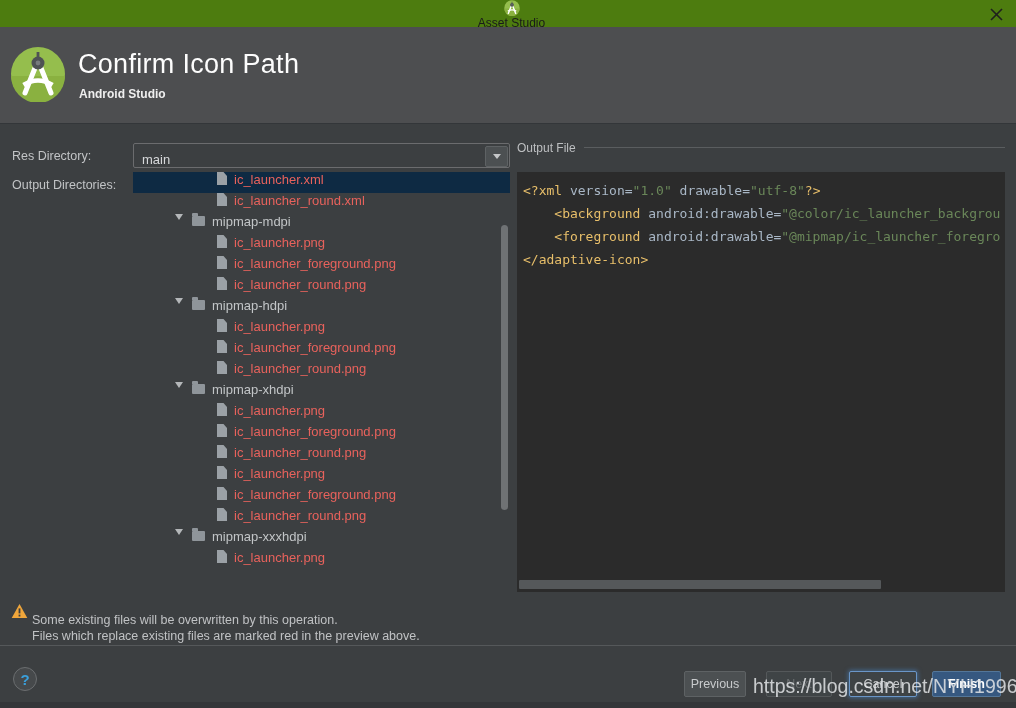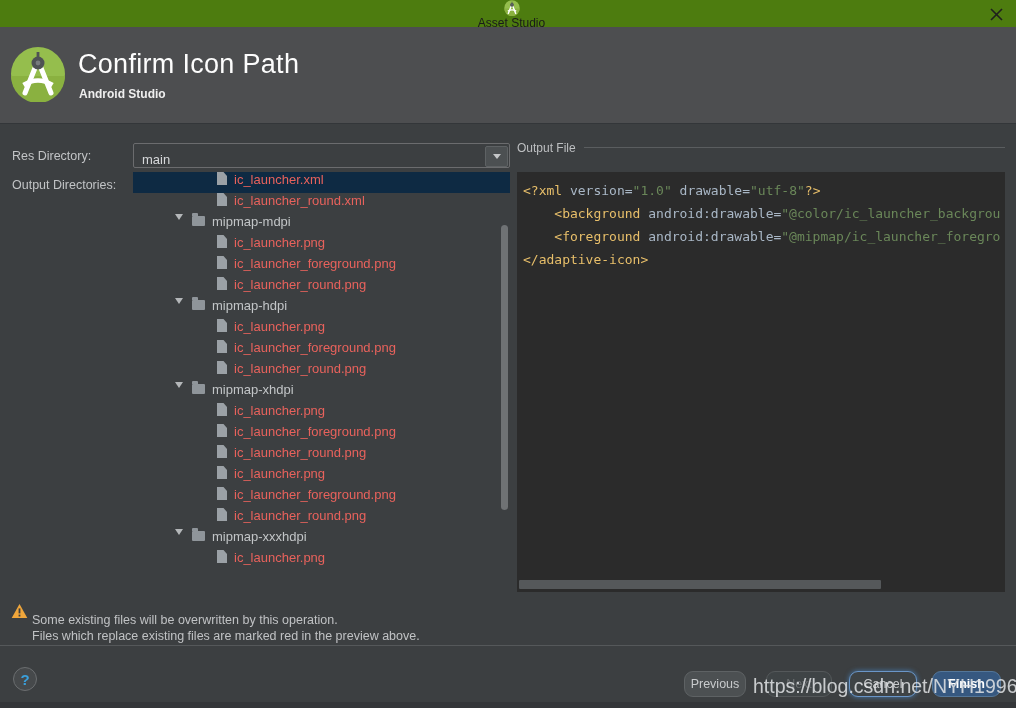--- a/index.html
+++ b/index.html
@@ -59,21 +59,21 @@
 
   
   .warnbar { position:absolute; left:0; top:594px; width:100%; height:51px; background:#3C3F41; }
   .warn-icon { position:absolute; left:11px; top:9px; width:17px; height:16px; }
   .warn-icon svg { width:17px; height:16px; }
   .warn-text { position:absolute; left:32px; top:6px; font-size:12.5px; color:#C0C2C4; line-height:15.5px;margin-top:13px; }
 
   
   .footer { position:absolute; left:0; top:645px; width:100%; height:63px; background:#3C3F41; border-top:1px solid #55585A; }
   .help { position:absolute; left:13px; top:21px; width:24px; height:24px; border-radius:50%; background:#46494B; border:1px solid #6B6E70; color:#3AA0DC; font-size:15px; font-weight:bold; display:flex; align-items:center; justify-content:center; cursor:pointer; }
-  .btn { position:absolute; top:25px; height:26px; border-radius:9px; font-family:"Liberation Sans",sans-serif; font-size:12.5px; cursor:pointer; }
+  .btn { position:absolute; top:25px; height:26px; border-radius:2px; font-family:"Liberation Sans",sans-serif; font-size:12.5px; cursor:pointer; }
   .btn-prev { left:684px; width:62px; background:#4C5052; border:1px solid #5E6264; color:#C8CACC; }
   .btn-next { left:766px; width:66px; background:#3F4446; border:1px solid #54585A; color:#6C7072; }
   .btn-cancel { left:849px; width:68px; background:#3E4345; border:1px solid #6A96C8; color:#C8CACC; box-shadow:0 0 4px 1px rgba(74,136,199,.55); }
   .btn-finish { left:932px; width:69px; background:#365880; border:1px solid #537699; color:#FFFFFF; font-weight:bold; }
 
   .bottom-edge { position:absolute; left:0; bottom:0; width:100%; height:6px; background:#343639; }
 
   
   .watermark { position:absolute; left:753px; top:675px; font-size:19.5px; color:rgba(226,228,230,.85); z-index:50; white-space:nowrap; }
 </style>

